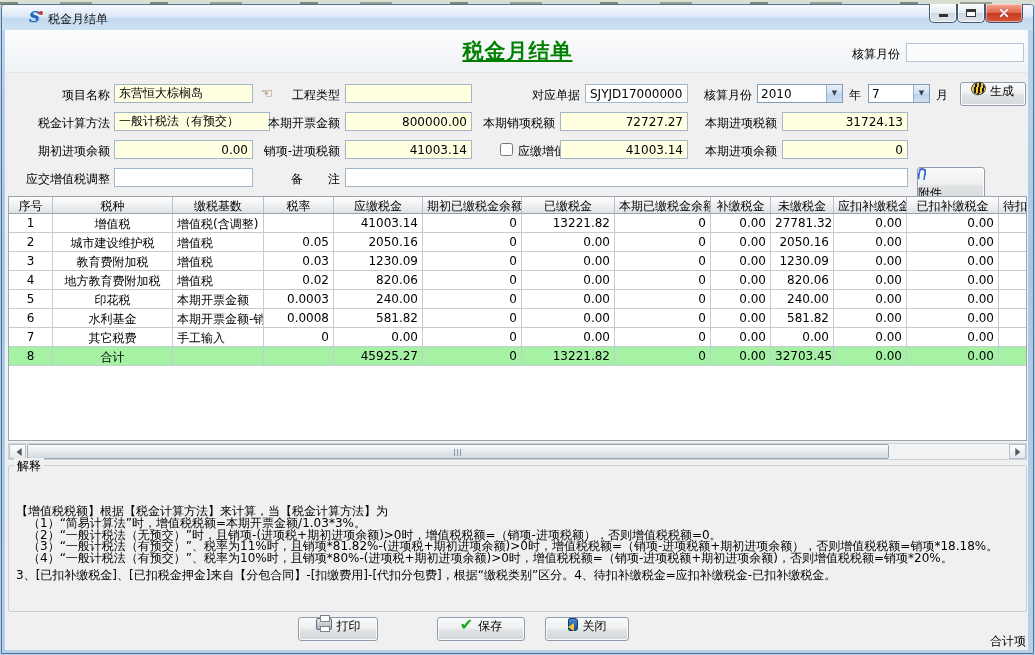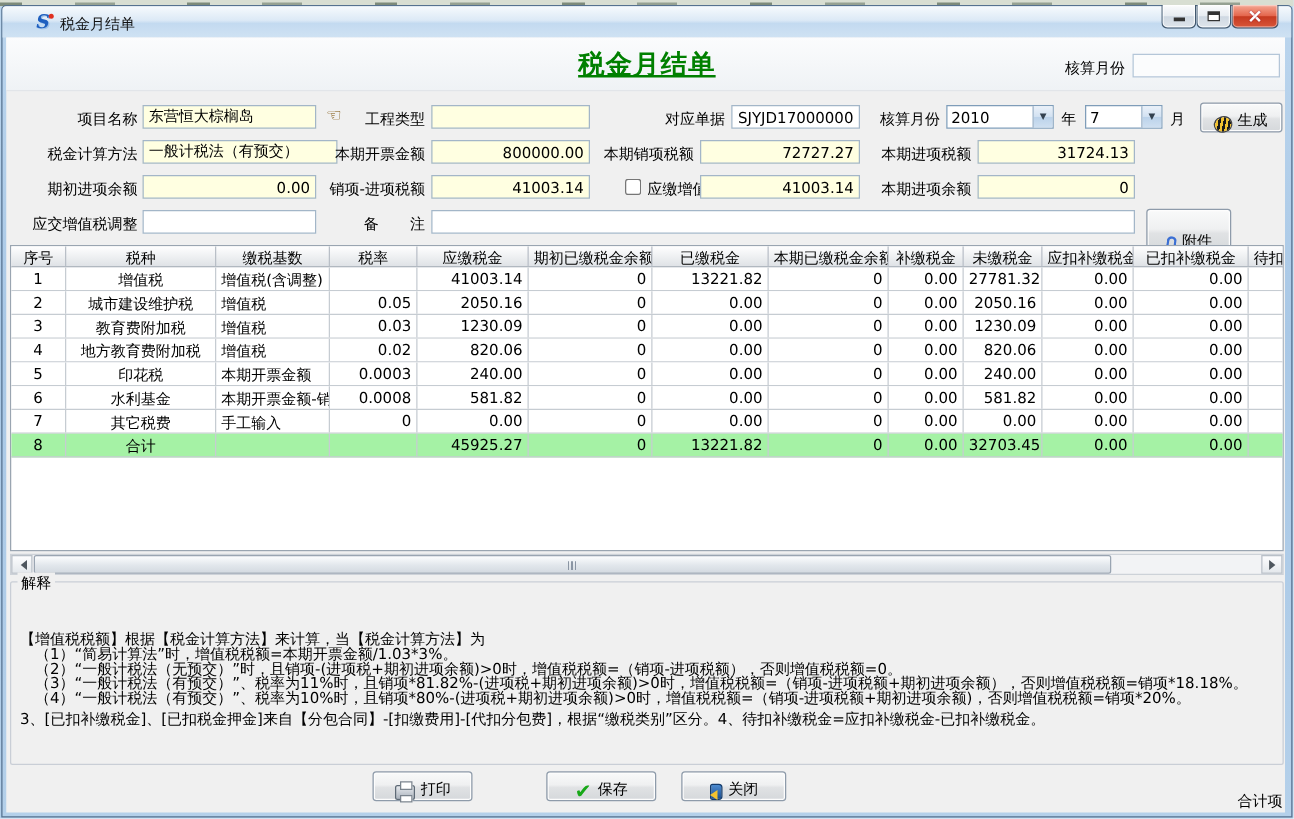--- a/index.html
+++ b/index.html
@@ -55,23 +55,23 @@
   .fld.num { text-align:right; }
 
   .combo { position:absolute; height:19px; border:1px solid #7F9DB9; background:#fff; display:flex; }
   .combo .val { flex:1; padding:1px 3px; font-size:12px; line-height:16px; }
   .combo .drop { width:16px; border-left:1px solid #98B0C8;
     background:linear-gradient(#EAF1F9,#D3E2F2 48%,#BBD2EA 52%,#CFE0F1);
     font-size:7px; line-height:17px; text-align:center; color:#33414F; cursor:default; }
 
   .btn7 { position:absolute; height:24px; border:1px solid #8E9BAA; border-radius:3px;
     background:linear-gradient(#F9FAFA,#EFF0F1 45%,#E0E2E4 55%,#D5D8DB);
-    box-shadow:inset 0 0 0 1px #FDFDFD; display:flex; align-items:flex-end; justify-content:center;
+    box-shadow:inset 0 0 0 1px #FDFDFD; display:flex; align-items:flex-start; justify-content:center;
     gap:5px; font-size:12px; cursor:default; }
-  .btn7.small { height:36px; }
+  .btn7.small { height:36px;flex-direction:column; }
 
   .checkbox { position:absolute; width:13px; height:13px; border:1px solid #8CA0B4; background:#FCFDFE; }
 
   .hand-btn { position:absolute; width:22px; height:19px; text-align:center; font-size:14px;
     line-height:18px; color:#7A4E00; cursor:default; }
 
   
   .ico-bee { width:13px; height:11px; border-radius:50%/55%;
     background:repeating-linear-gradient(115deg,#1A1A1A 0 2px,#F2C230 2px 4px);
     box-shadow:0 0 0 1px #444; transform:rotate(-15deg); }

